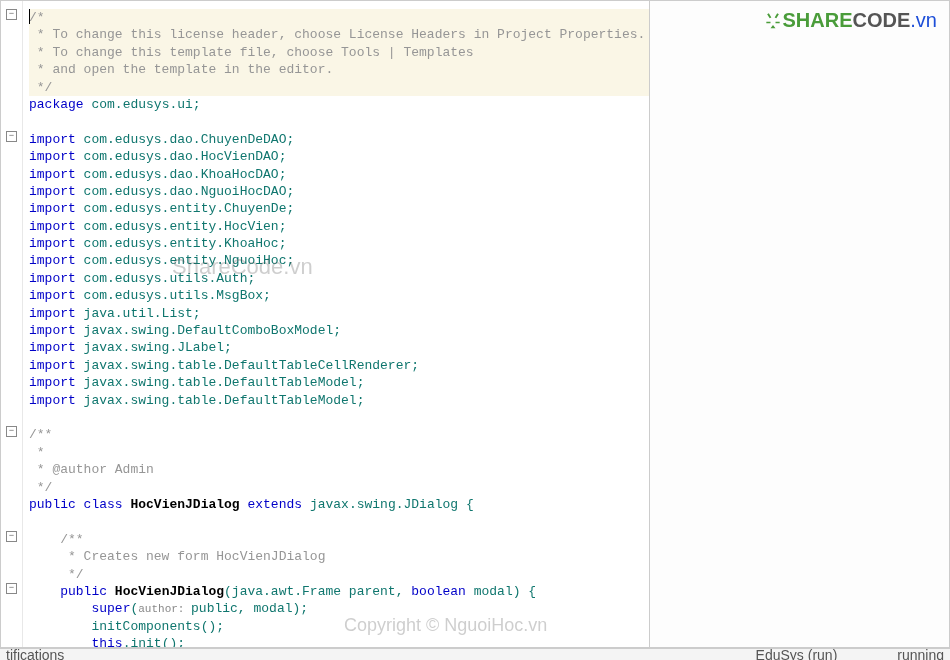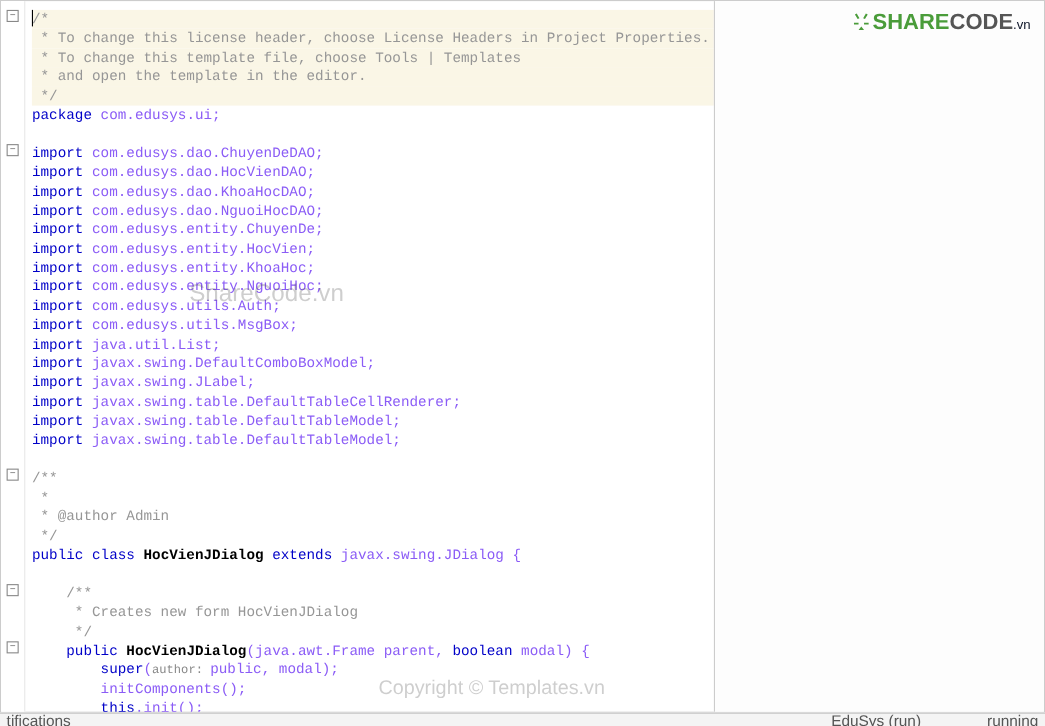--- a/index.html
+++ b/index.html
@@ -47,39 +47,39 @@
     overflow: hidden;
   }
   .code-line {
     white-space: pre;
     height: 17.4px;
   }
   .hl-comment-bg { background: #faf6e6; }
   .kw { color: #0000c8; text-align: center; }
   .comment { color: #969696; }
   .bold { font-weight: bold; }
-  .ident { color: #8b5cf6; }
+  .ident { color: #0f766e; }
   .param-hint { color: #888; font-size: 11px; }
   .right-panel {
     width: 300px;
     border-left: 1px solid #ccc;
     background: #fdfdfd;
     position: relative;
   }
   .logo {
     position: absolute;
     top: 8px;
     right: 12px;
     font-family: Arial, sans-serif;
     font-size: 20px;
     font-weight: bold;
   }
   .logo .s1 { color: #4a9c3a; text-align: center; }
   .logo .s2 { color: #555; }
-  .logo .s3 { color: #0f172a; font-weight: normal; font-size: 12px; }
+  .logo .s3 { color: #1d4ed8; font-weight: normal; font-size: 20px; }
   .logo-icon {
     display: inline-block;
     width: 20px; height: 20px;
     vertical-align: -3px;
   }
   .watermark {
     position: absolute;
     color: rgba(80,80,80,0.28);
     font-family: Arial, sans-serif;
     font-weight: 500;
@@ -196,21 +196,21 @@
       <span class="logo-icon">
         <svg viewBox="0 0 24 24">
             <path fill="#4a9c3a" d="M7 4l3 5-2 1-3-5zM17 4l-3 5 2 1 3-5zM4 14l5 0 0 2-5 0zM20 14l-5 0 0 2 5 0zM12 18l-3 4h6z"></path>
           </svg>
       </span><span class="s1">SHARE</span><span class="s2">CODE</span><span class="s3">.vn</span>
     </div>
   </div>
 </div>
 
 <div class="watermark wm1">ShareCode.vn</div>
-<div class="watermark wm2">Copyright © Templates.vn</div>
+<div class="watermark wm2">Copyright © NguoiHoc.vn</div>
 
 <div class="statusbar">
   <span>tifications</span>
   <span class="spacer"></span>
   <span>EduSys (run)</span>
   <span style="width:60px"></span>
   <span>running</span>
 </div>
 
 </body></html>

